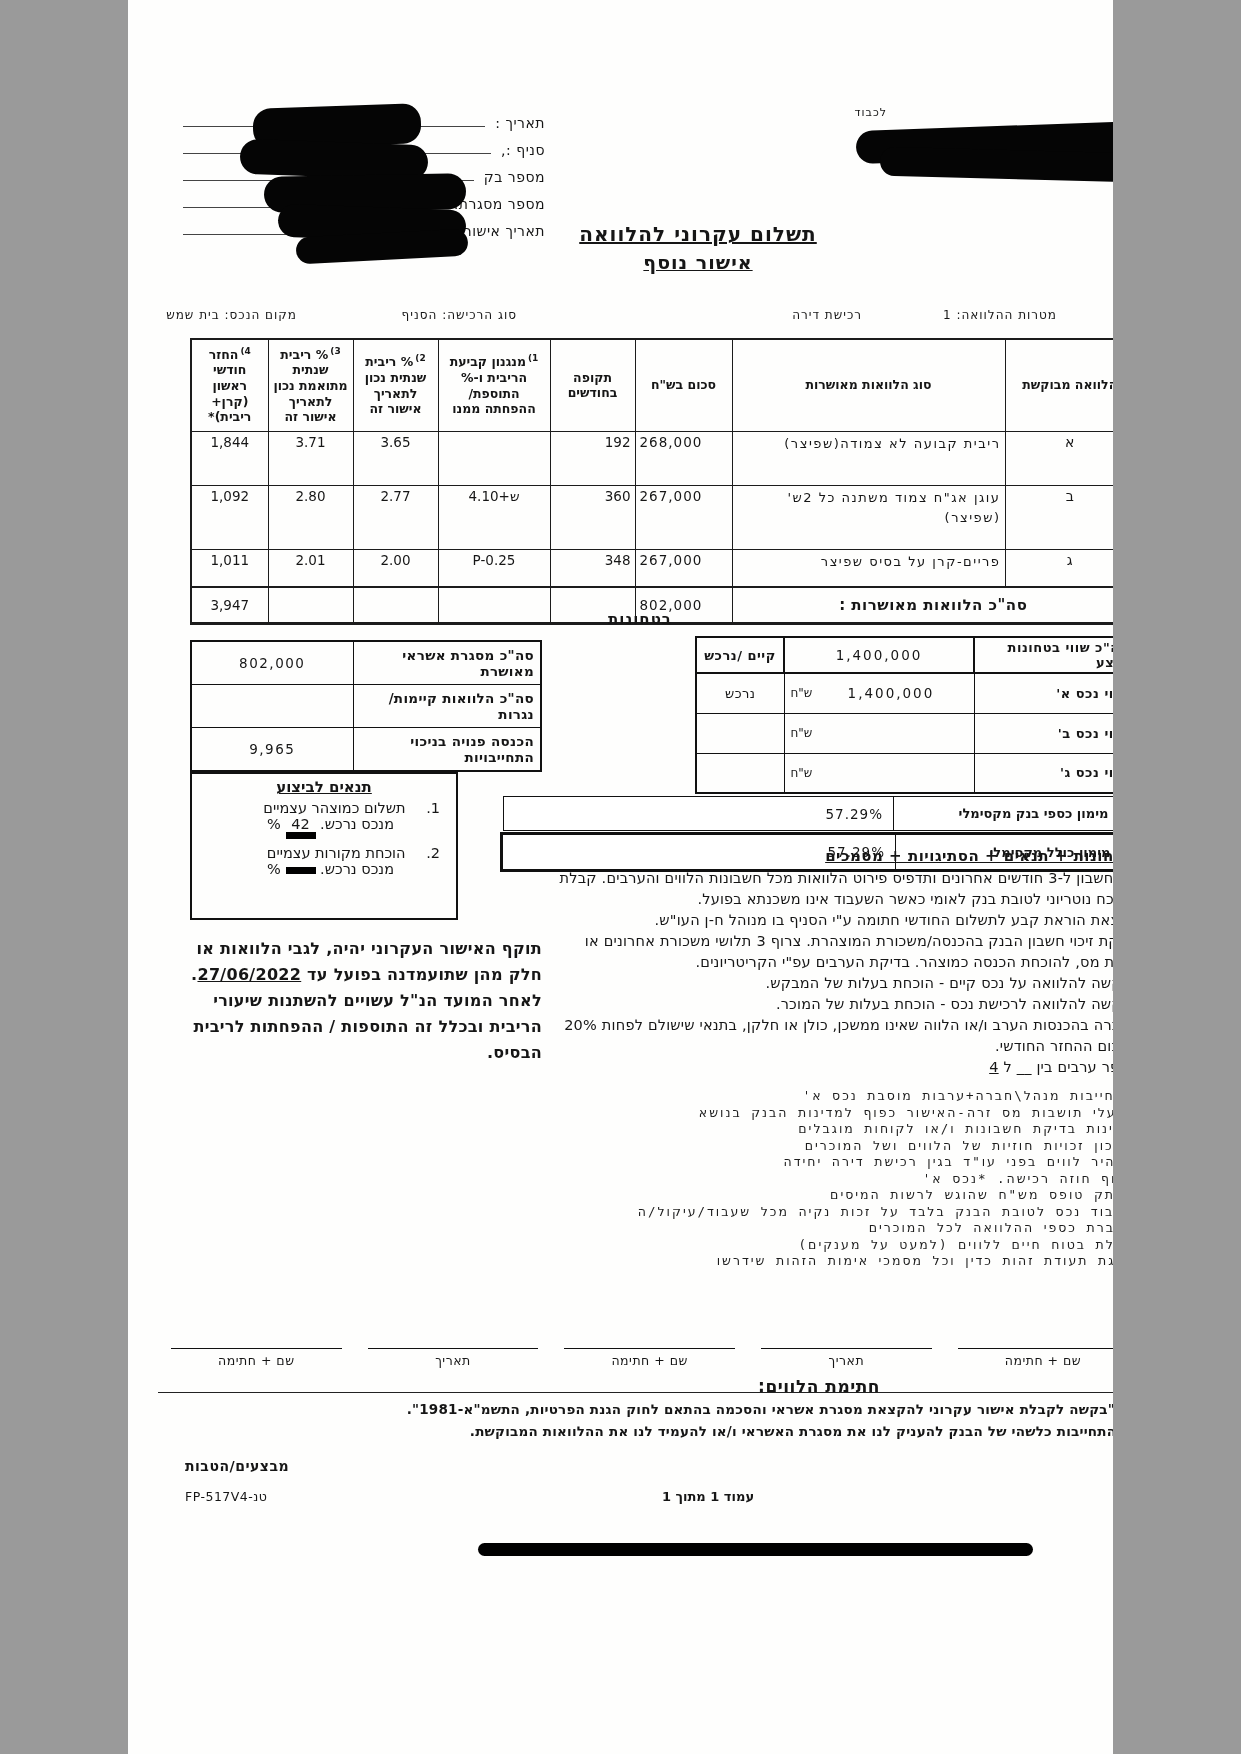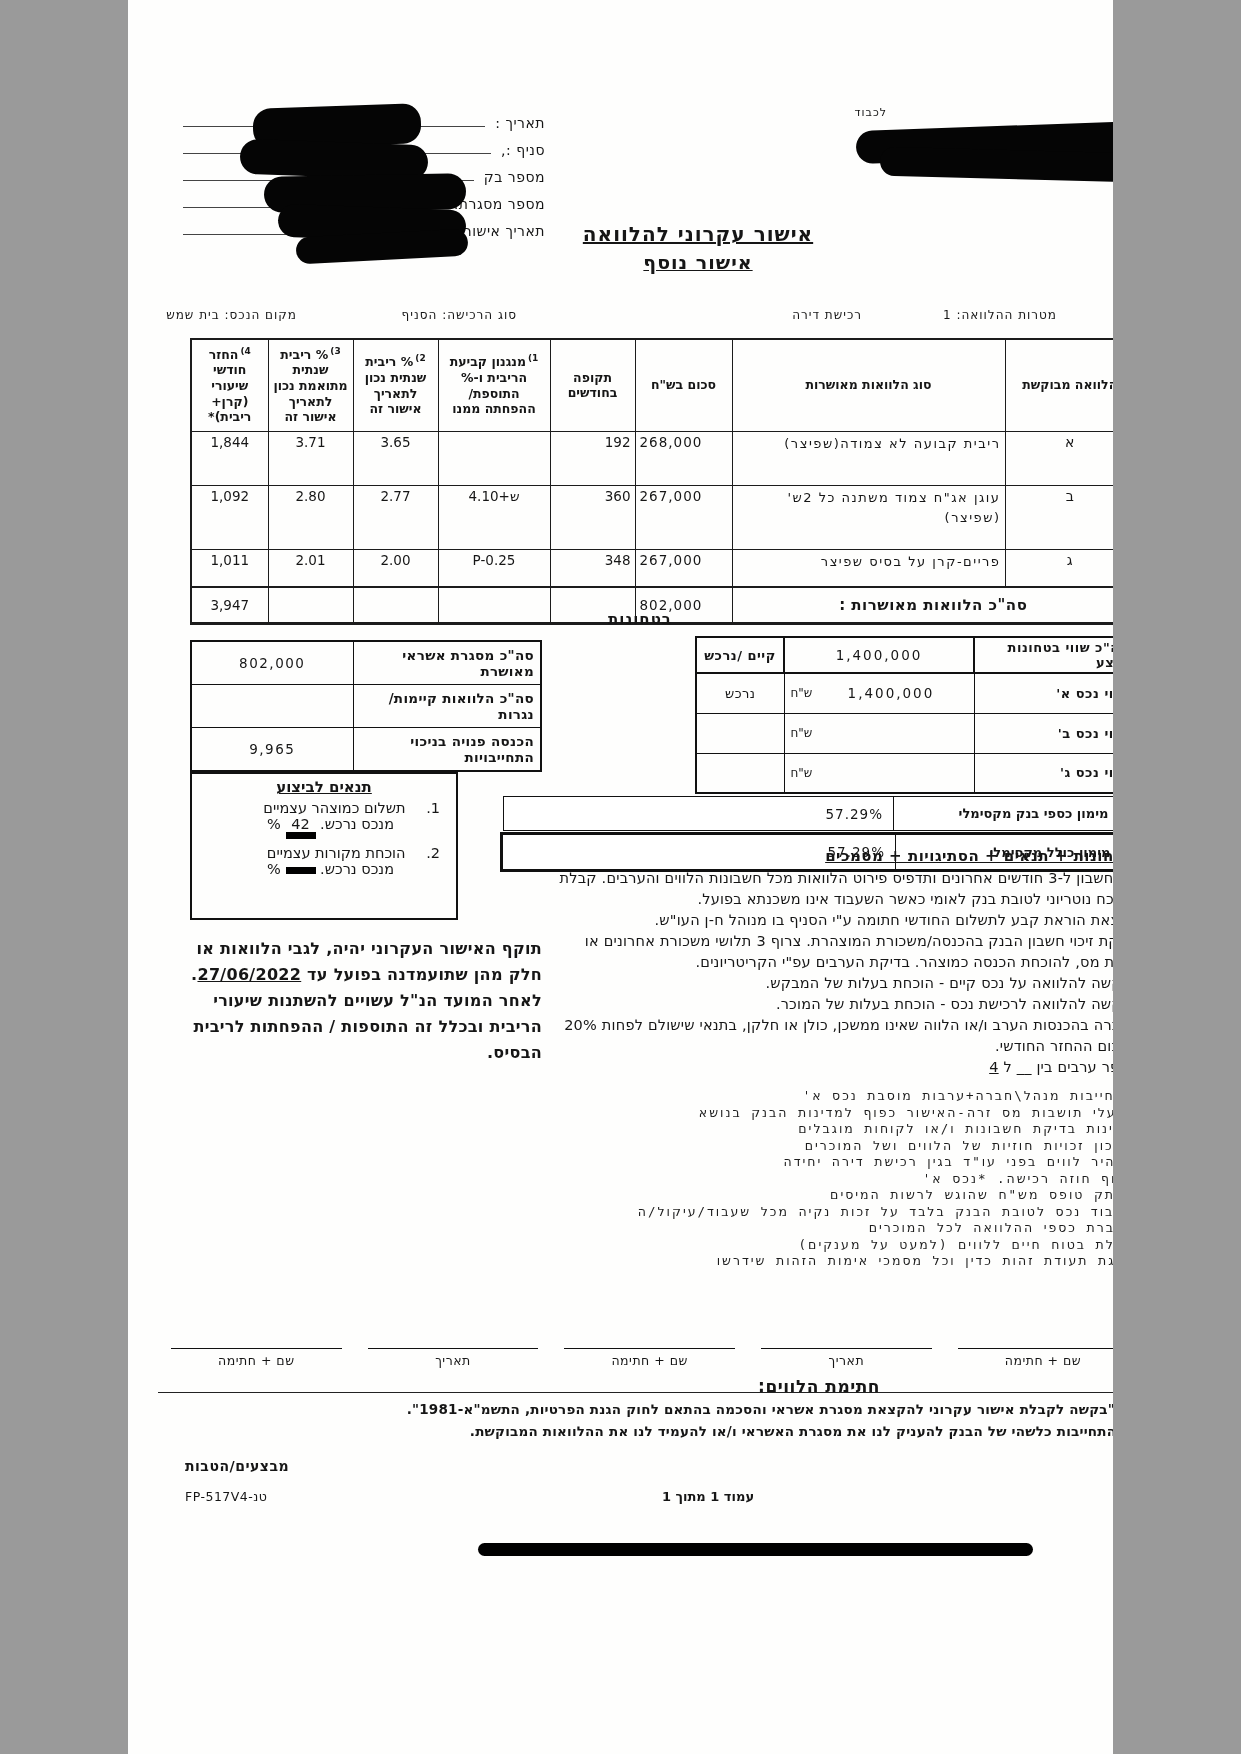--- a/index.html
+++ b/index.html
@@ -126,21 +126,21 @@
   <div class="blob" style="left:112px;top:142px;width:188px;height:35px;transform:rotate(2deg);"></div>
   <div class="blob" style="left:136px;top:175px;width:202px;height:36px;transform:rotate(-1deg);"></div>
   <div class="blob" style="left:150px;top:207px;width:188px;height:33px;transform:rotate(2deg);"></div>
   <div class="blob" style="left:168px;top:233px;width:172px;height:27px;transform:rotate(-3deg);"></div>
 
   <div class="recipient">לכבוד</div>
   <div class="blob" style="left:728px;top:126px;width:288px;height:33px;transform:rotate(-2deg);"></div>
   <div class="blob" style="left:752px;top:150px;width:262px;height:29px;transform:rotate(1.5deg);"></div>
 
   <div class="title-wrap">
-    <div class="title1">אישור עקרוני להלוואה</div>
+    <div class="title1">תשלום עקרוני להלוואה</div>
     <div class="title2">אישור נוסף</div>
   </div>
 
   <div class="meta">
     <span style="right:56px;">מטרות ההלוואה: 1</span>
     <span style="right:251px;">רכישת דירה</span>
     <span style="right:596px;">סוג הרכישה: הסניף</span>
     <span style="right:816px;">מקום הנכס: בית שמש</span>
     <span style="right:1096px;">ג00</span>
   </div>
@@ -158,21 +158,21 @@
     </colgroup>
     <tbody>
         <tr style="height:92px;">
       <th class="big"><span>הלוואה מבוקשת</span></th>
       <th class="big"><span>סוג הלוואות מאושרות</span></th>
       <th><span>סכום בש"ח</span></th>
       <th><span>תקופה בחודשים</span></th>
       <th><sup class="h-sup">(1</sup><span>מנגנון קביעת הריבית ו-% התוספת/ ההפחתה ממנו</span></th>
       <th><sup class="h-sup">(2</sup><span>% ריבית שנתית נכון לתאריך אישור זה</span></th>
       <th><sup class="h-sup">(3</sup><span>% ריבית שנתית מתואמת נכון לתאריך אישור זה</span></th>
-      <th><sup class="h-sup">(4</sup><span>החזר חודשי שיעורי (קרן+ ריבית)*</span></th>
+      <th><sup class="h-sup">(4</sup><span>החזר חודשי ראשון (קרן+ ריבית)*</span></th>
     </tr>
     <tr style="height:54px;">
       <td class="c-letter">א</td>
       <td class="c-type">ריבית קבועה לא צמודה(שפיצר)</td>
       <td class="c-amount">268,000</td>
       <td class="c-period">192</td>
       <td class="c-mech"></td>
       <td class="c-rate">3.65</td>
       <td class="c-rate">3.71</td>
       <td class="c-rate">1,844</td>

